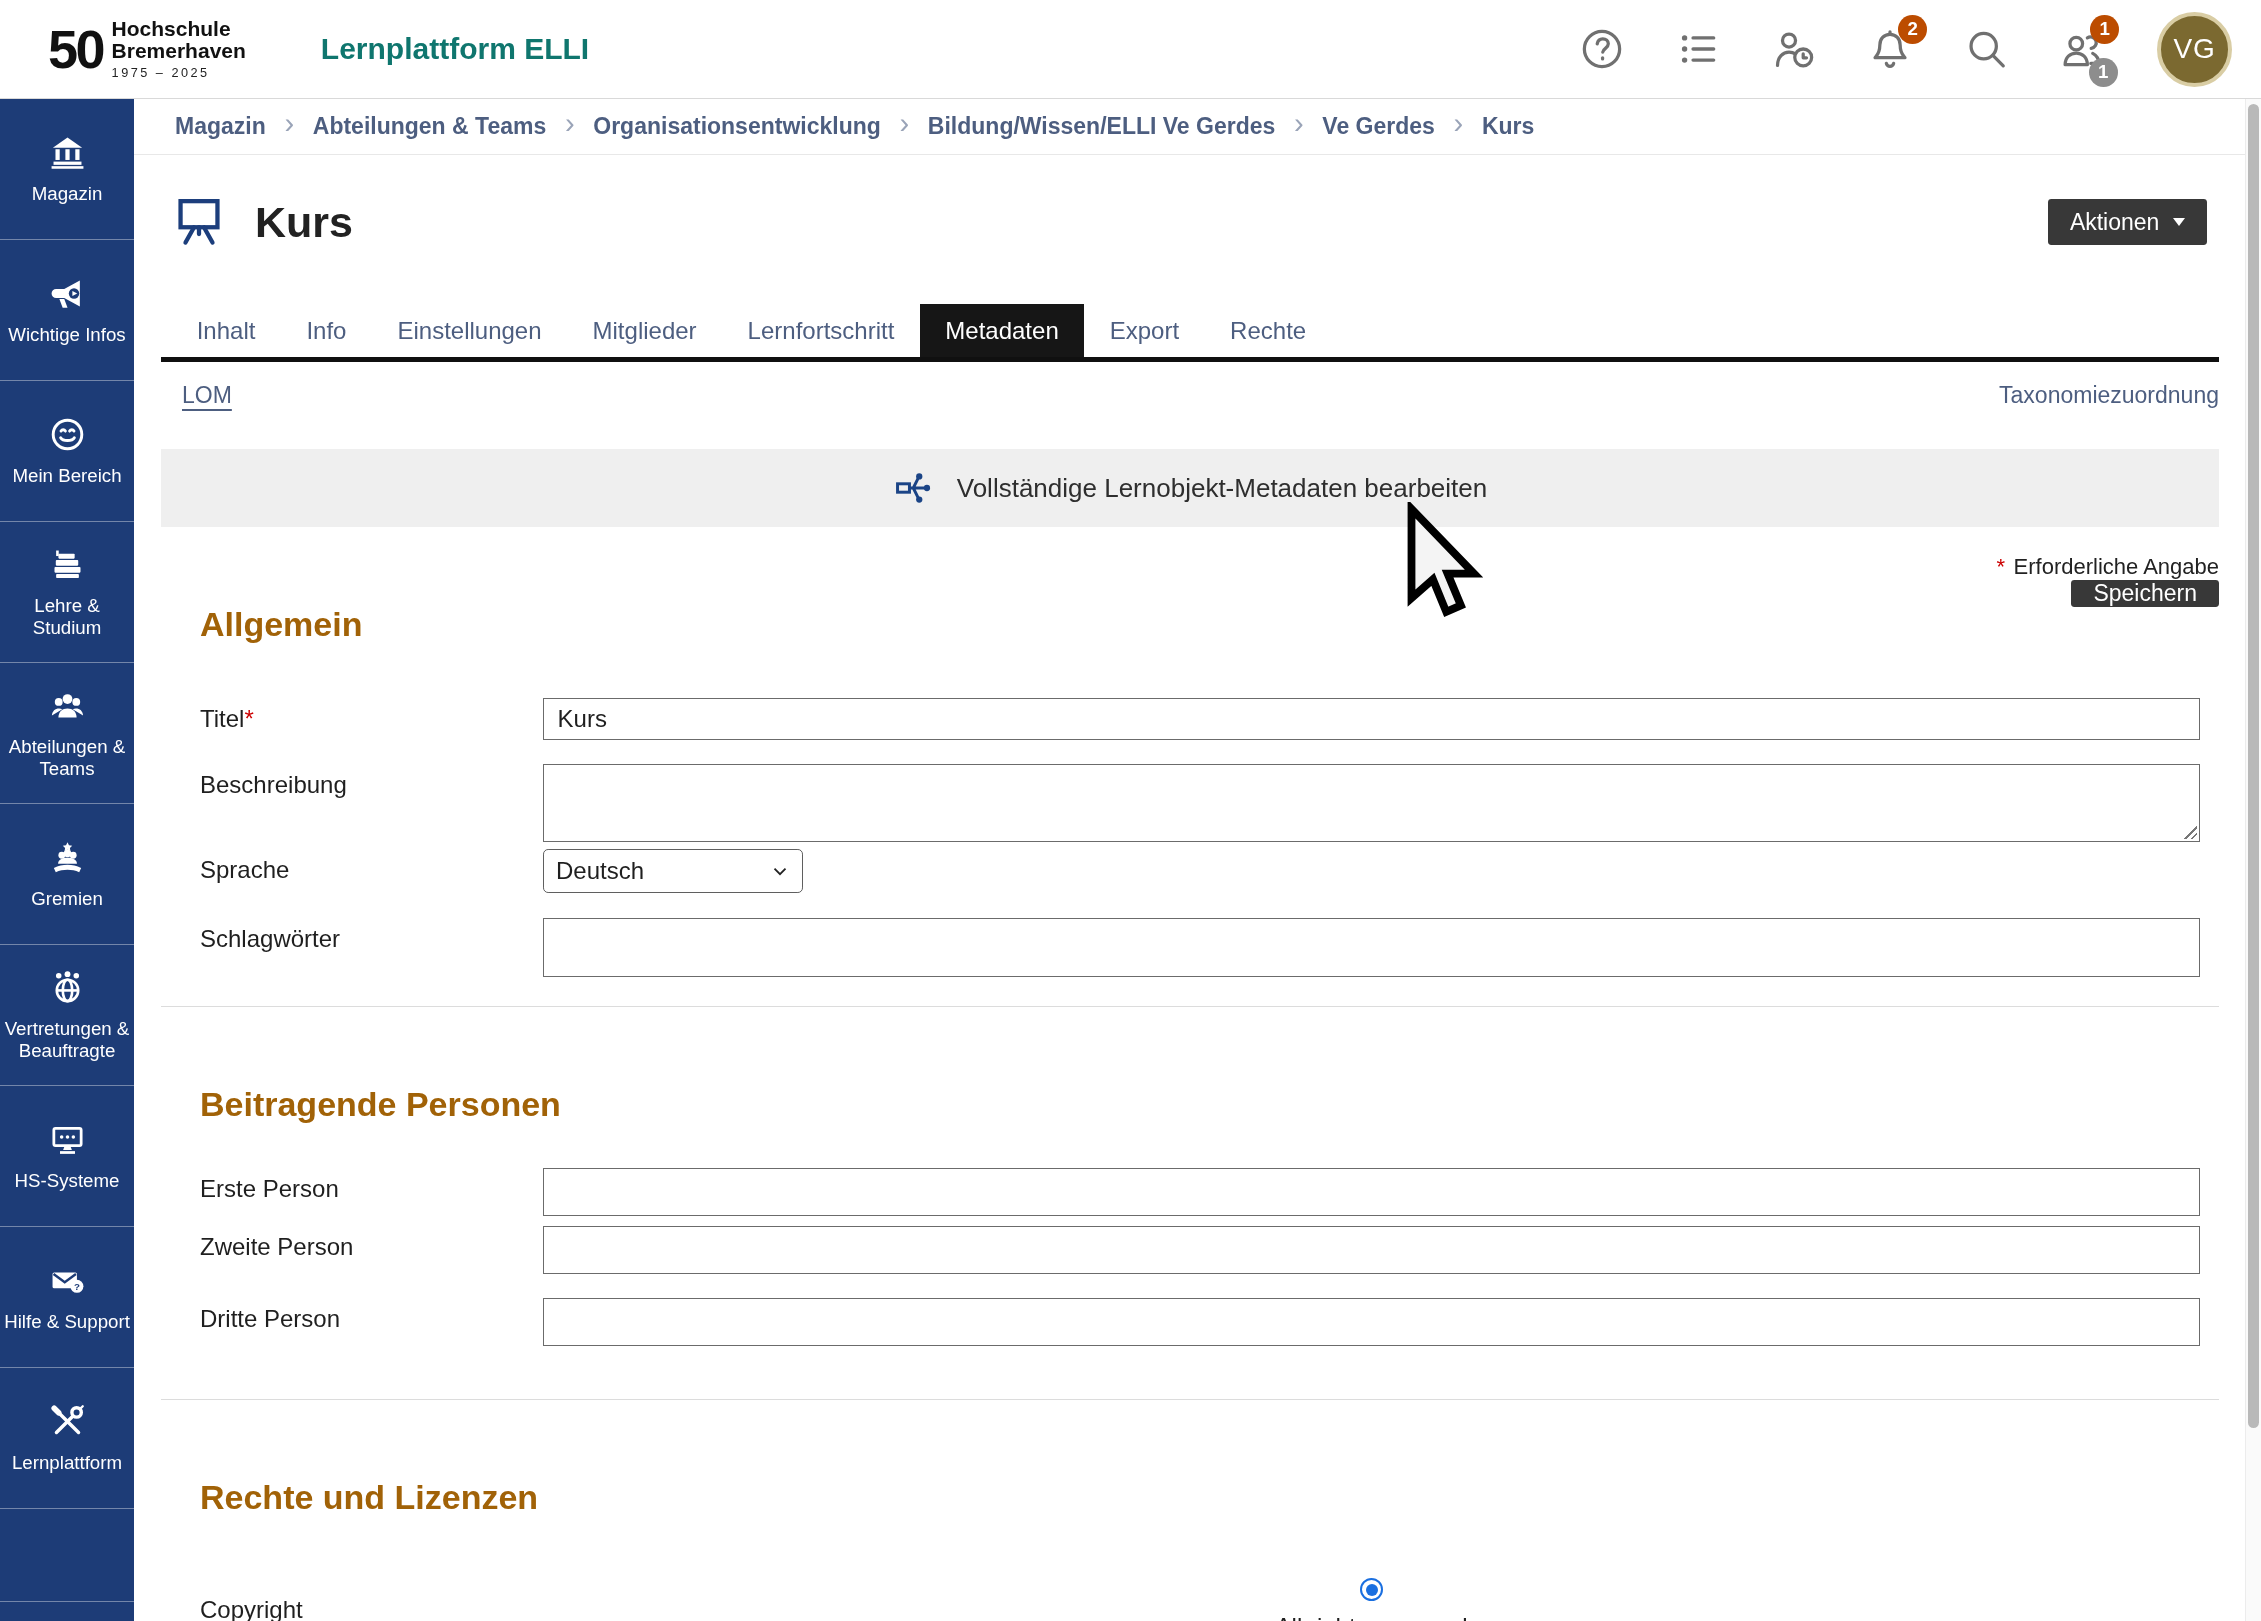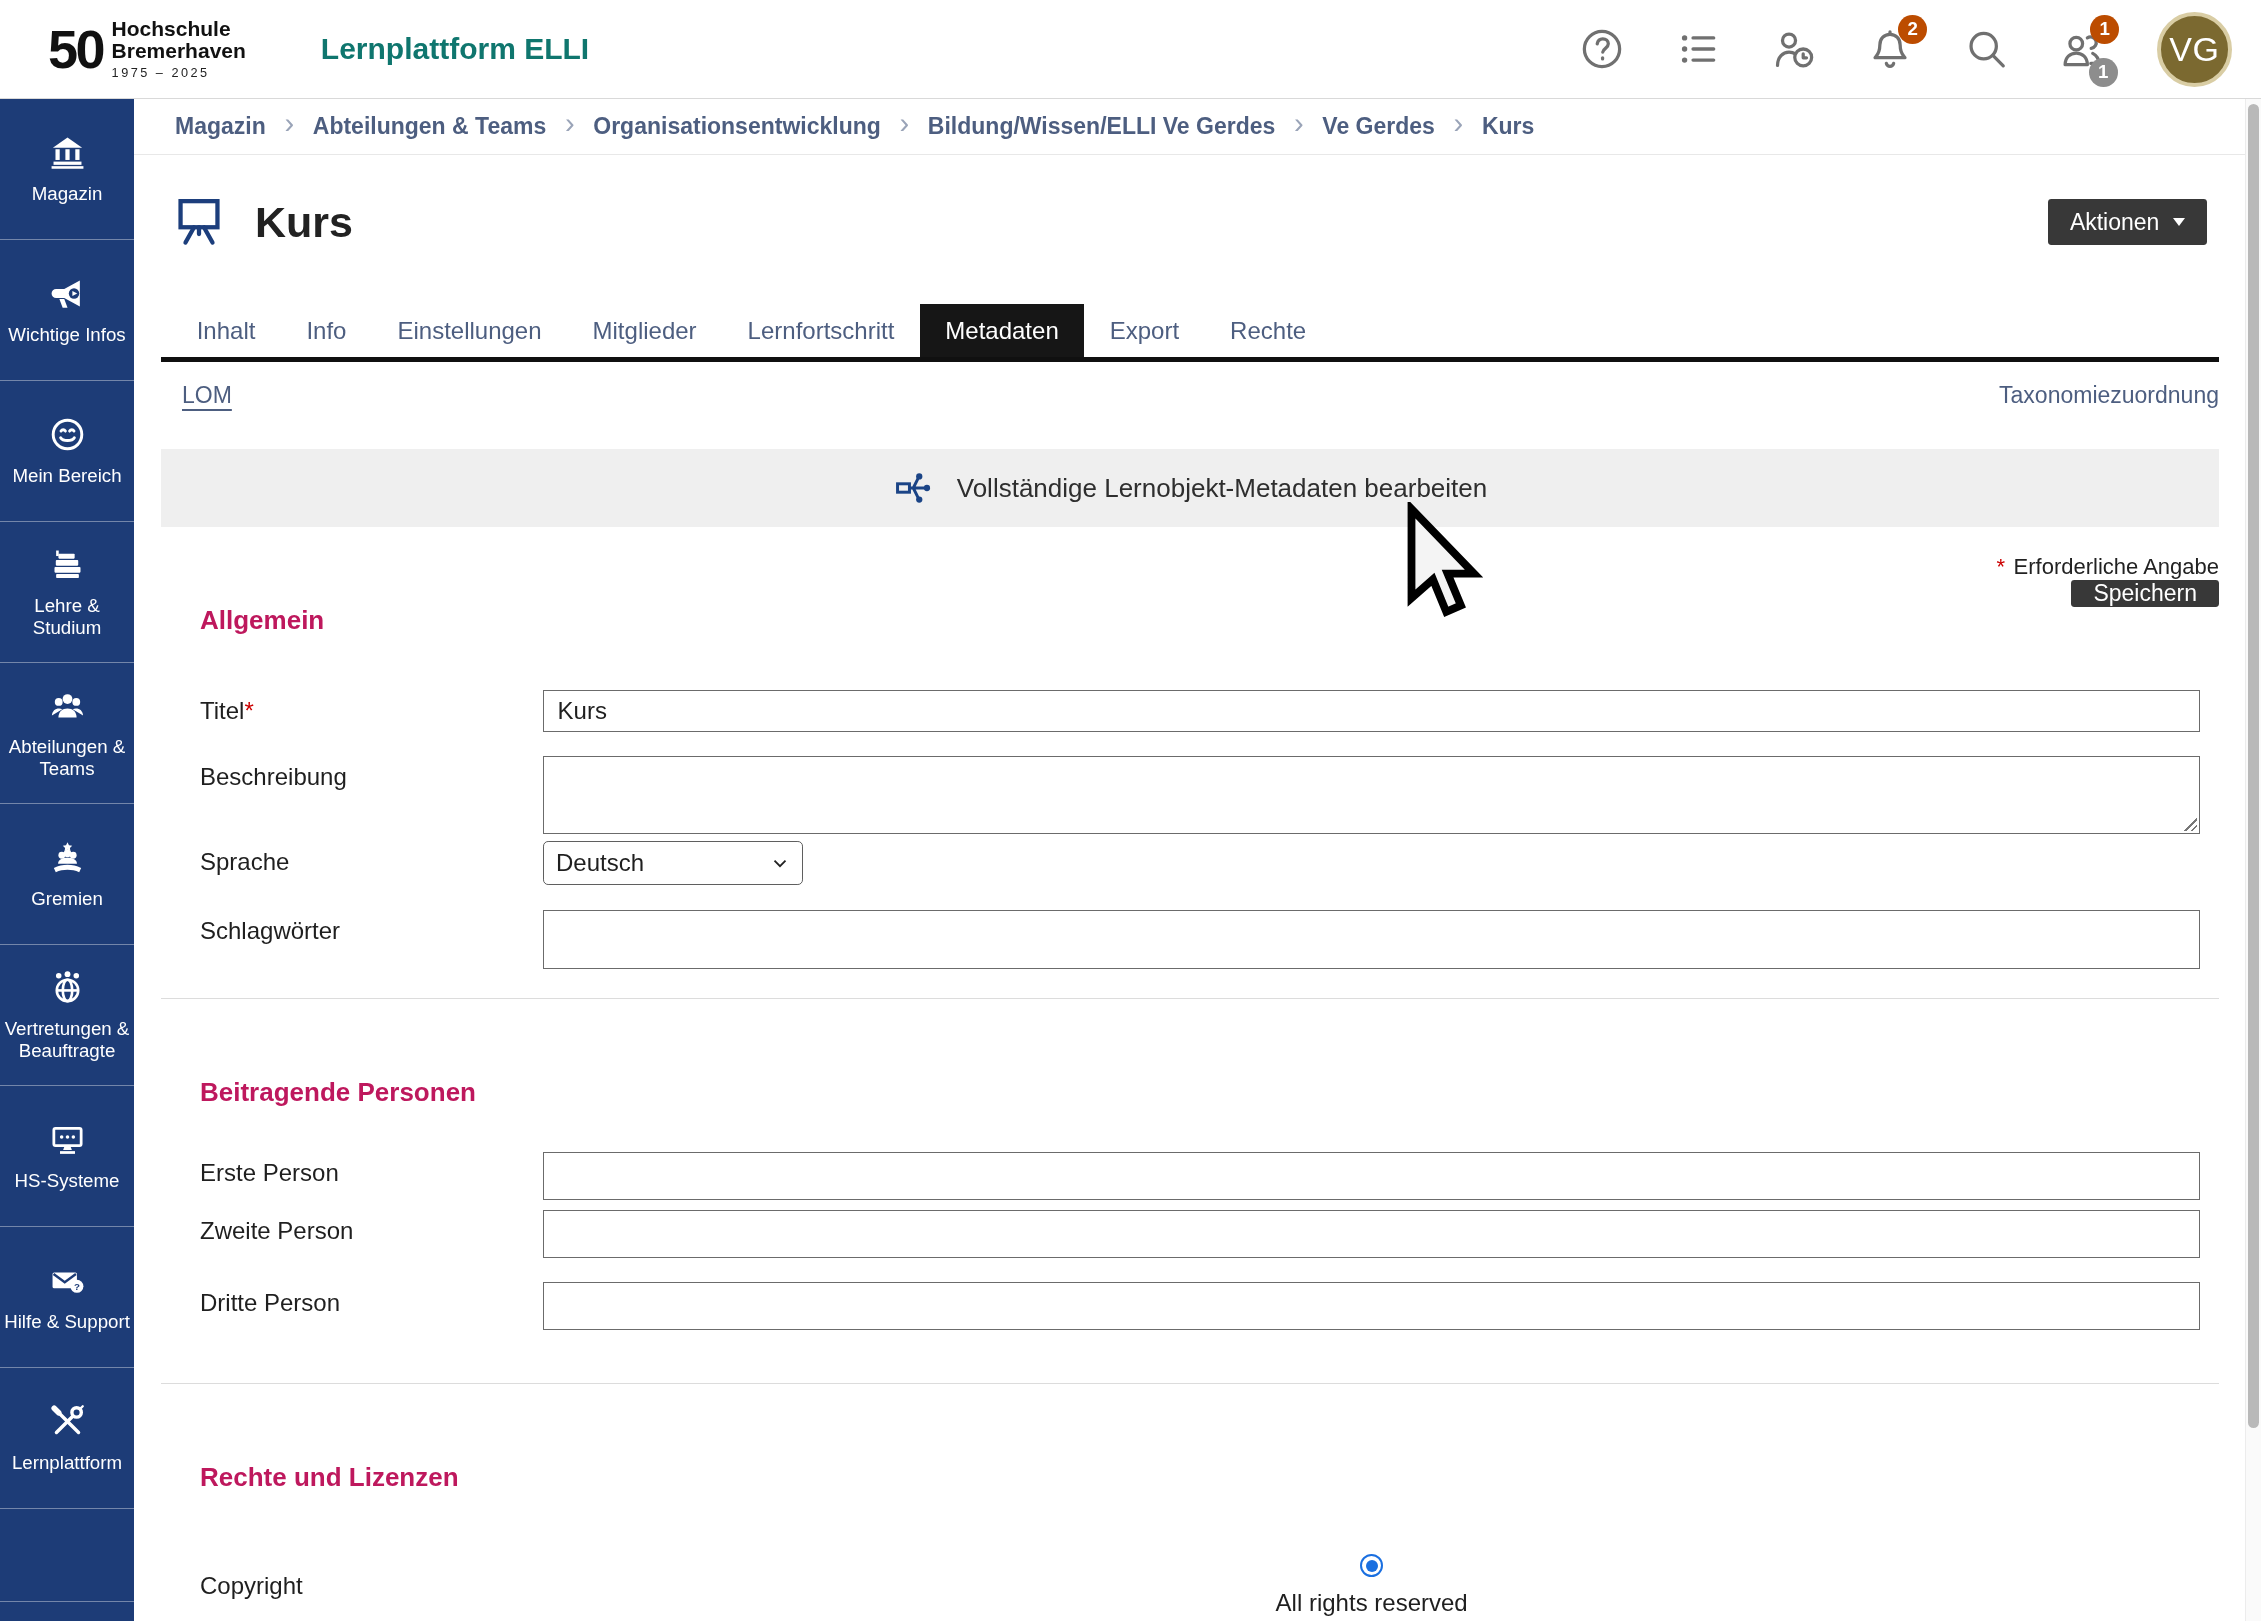--- a/index.html
+++ b/index.html
@@ -18,21 +18,21 @@
   .header-right { margin-left:auto; display:flex; align-items:center; gap:48px; }
   .hicon { position:relative; width:48px; height:48px; display:flex; align-items:center;
     justify-content:center; cursor:pointer; }
   .hicon svg { width:46px; height:46px; stroke:#707070; fill:none; stroke-width:1.7;
     stroke-linecap:round; stroke-linejoin:round; }
   .badge { position:absolute; min-width:29px; height:29px; border-radius:14.4px; color:#fff;
     font-size:18.7px; font-weight:600; display:flex; align-items:center; justify-content:center; padding:0 3.4px; }
   .badge.orange { background:#bc4c00; top:-10.2px; right:-13.6px; }
   .badge.gray   { background:#8d8d8d; bottom:-13.6px; right:-12px; top:auto; }
   .avatar { width:75px; height:75px; border-radius:50%; background:#7b6930;
-    border:4.2px solid #d9cda4; color:#fff; font-size:34px; display:flex; align-items:center;
+    border:4.2px solid #d9cda4; color:#fff; font-size:28px; display:flex; align-items:center;
     justify-content:center; margin-left:3.4px; cursor:pointer; letter-spacing:0.8px; }
 
   
   .shell { display:flex; height:1522px; }
   .sidebar { width:134px; background:#1d3c77; flex:none; display:flex; flex-direction:column; }
   .nav-item { height:141px; flex:none; border-bottom:0.8px solid rgba(255,255,255,.38);
     display:flex; flex-direction:column; align-items:center; justify-content:center;
     gap:11px; cursor:pointer; }
   .nav-item svg { width:39px; height:39px; flex:none; }
   .nav-label { color:#fff; font-size:18.7px; line-height:1.16; text-align:center; padding:0 2.5px; }
@@ -69,21 +69,21 @@
   .banner { margin-top:38px; height:78px; background:#efefef; display:flex; align-items:center;
     justify-content:center; gap:22px; cursor:pointer; }
   .banner svg { width:42px; height:42px; }
   .banner-label { font-size:26px; color:#2e2e2e; }
 
   .form-head { display:flex; align-items:flex-end; margin-top:27px; padding-left:17px; height:46px;flex-direction:column; }
   .req-note { font-size:22px; color:#222; }
   .star { color:#cc0000; }
   .req-note .star { margin-right:8.5px; }
 
-  h2.section { font-size:26px; font-weight:700; color:#be185d; margin:5.1px 0 0 39px; }
+  h2.section { font-size:34px; font-weight:700; color:#a16207; margin:5.1px 0 0 39px; }
   h2.m-top-a { margin-top:78px; }
 
   .frow { display:grid; grid-template-columns:343px 1fr; padding:0 18.7px 0 39px; align-items:start; }
   .flabel { font-size:24px; color:#1f1f1f; padding-top:6.8px; }
   .tbox { width:100%; border:1.7px solid #6b6b6b; background:#fff; font-size:24px;
     font-family:inherit; color:#1f1f1f; padding:0 13.6px; }
   input.tbox { height:42px; }
   input.tbox.tall { height:59px; }
   input.tbox.person { height:48px; }
   .ta-wrap { position:relative; }

